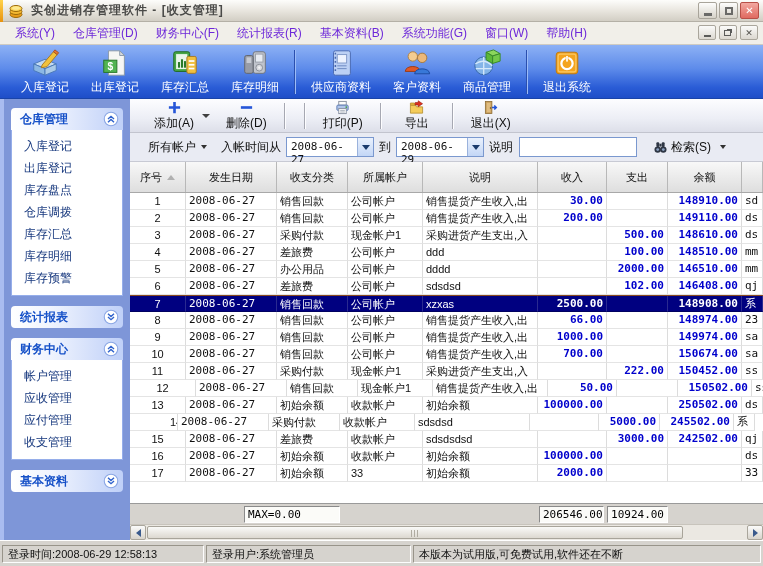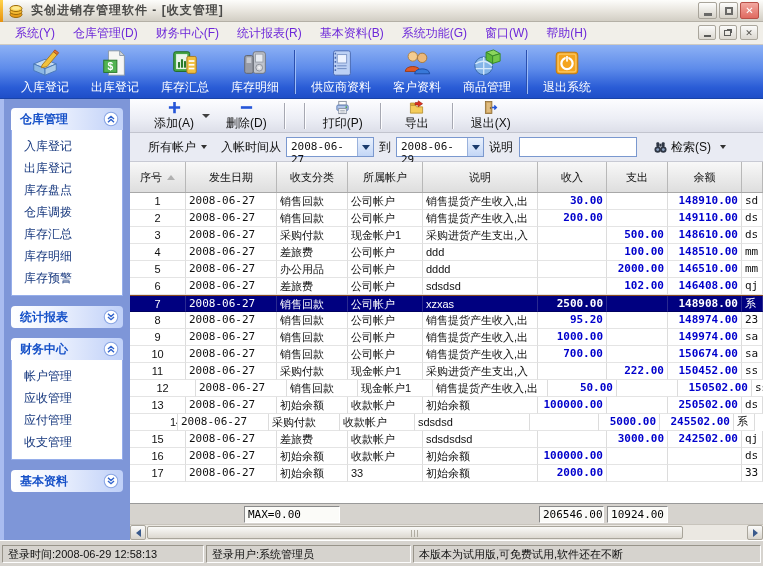--- a/index.html
+++ b/index.html
@@ -544,21 +544,21 @@
             <div class="gcell c-num mono" style="width: 61px;"></div>
             <div class="gcell c-num mono" style="width: 74px;">148908.00</div>
             <div class="gcell c-left mono" style="width: 21px;">系</div>
           </div>
           <div class="grow">
             <div class="gcell c-no" style="width: 56px;">8</div>
             <div class="gcell c-left mono" style="width: 91px;">2008-06-27</div>
             <div class="gcell c-left" style="width: 71px;">销售回款</div>
             <div class="gcell c-left" style="width: 75px;">公司帐户</div>
             <div class="gcell c-left" style="width: 115px;">销售提货产生收入,出</div>
-            <div class="gcell c-num mono" style="width: 69px;">95.20</div>
+            <div class="gcell c-num mono" style="width: 69px;">66.00</div>
             <div class="gcell c-num mono" style="width: 61px;"></div>
             <div class="gcell c-num mono" style="width: 74px;">148974.00</div>
             <div class="gcell c-left mono" style="width: 21px;">23</div>
           </div>
           <div class="grow">
             <div class="gcell c-no" style="width: 56px;">9</div>
             <div class="gcell c-left mono" style="width: 91px;">2008-06-27</div>
             <div class="gcell c-left" style="width: 71px;">销售回款</div>
             <div class="gcell c-left" style="width: 75px;">公司帐户</div>
             <div class="gcell c-left" style="width: 115px;">销售提货产生收入,出</div>

